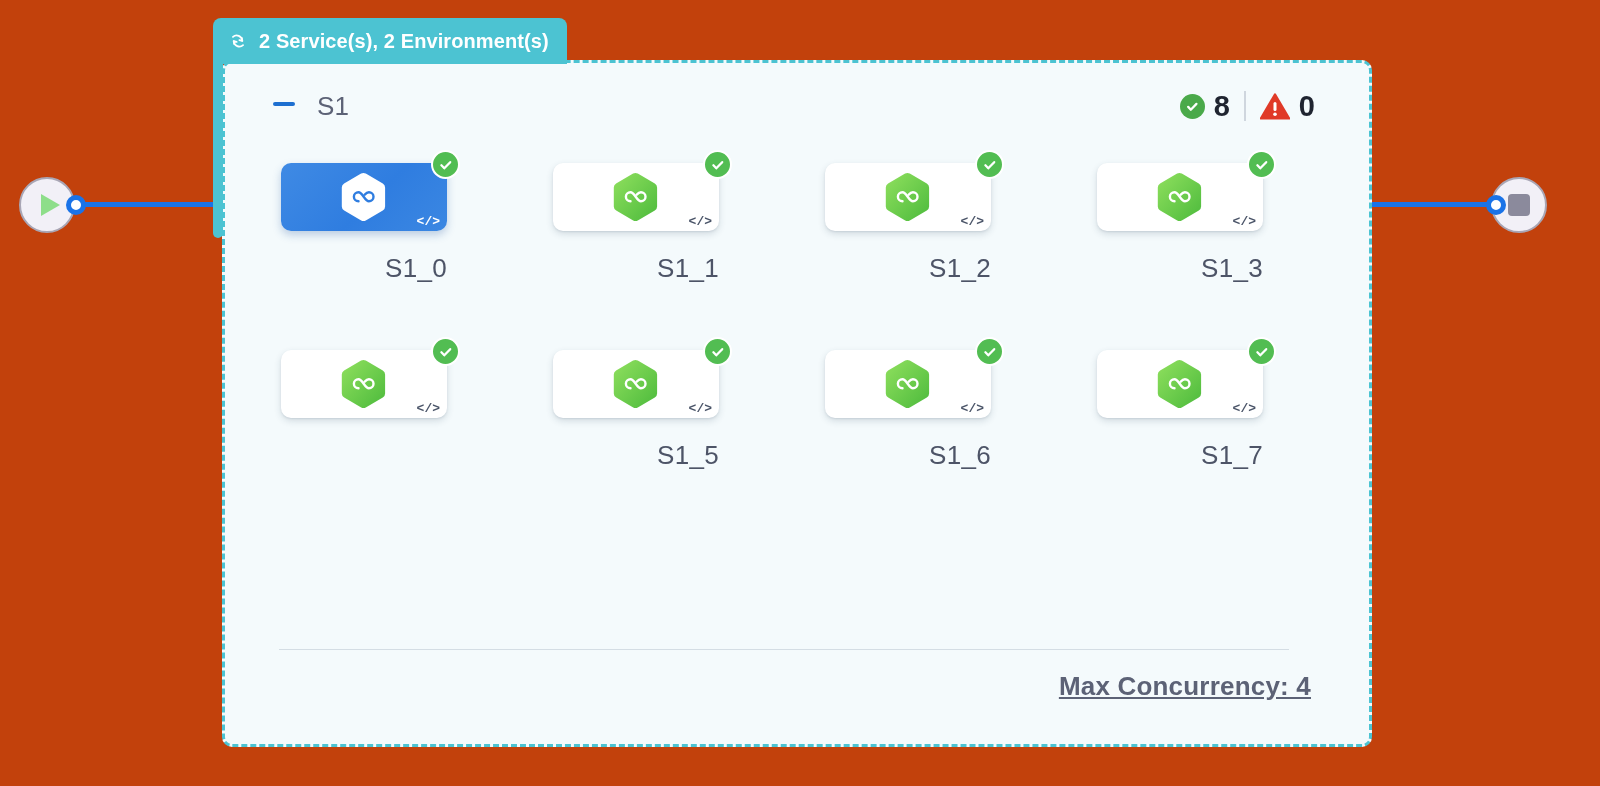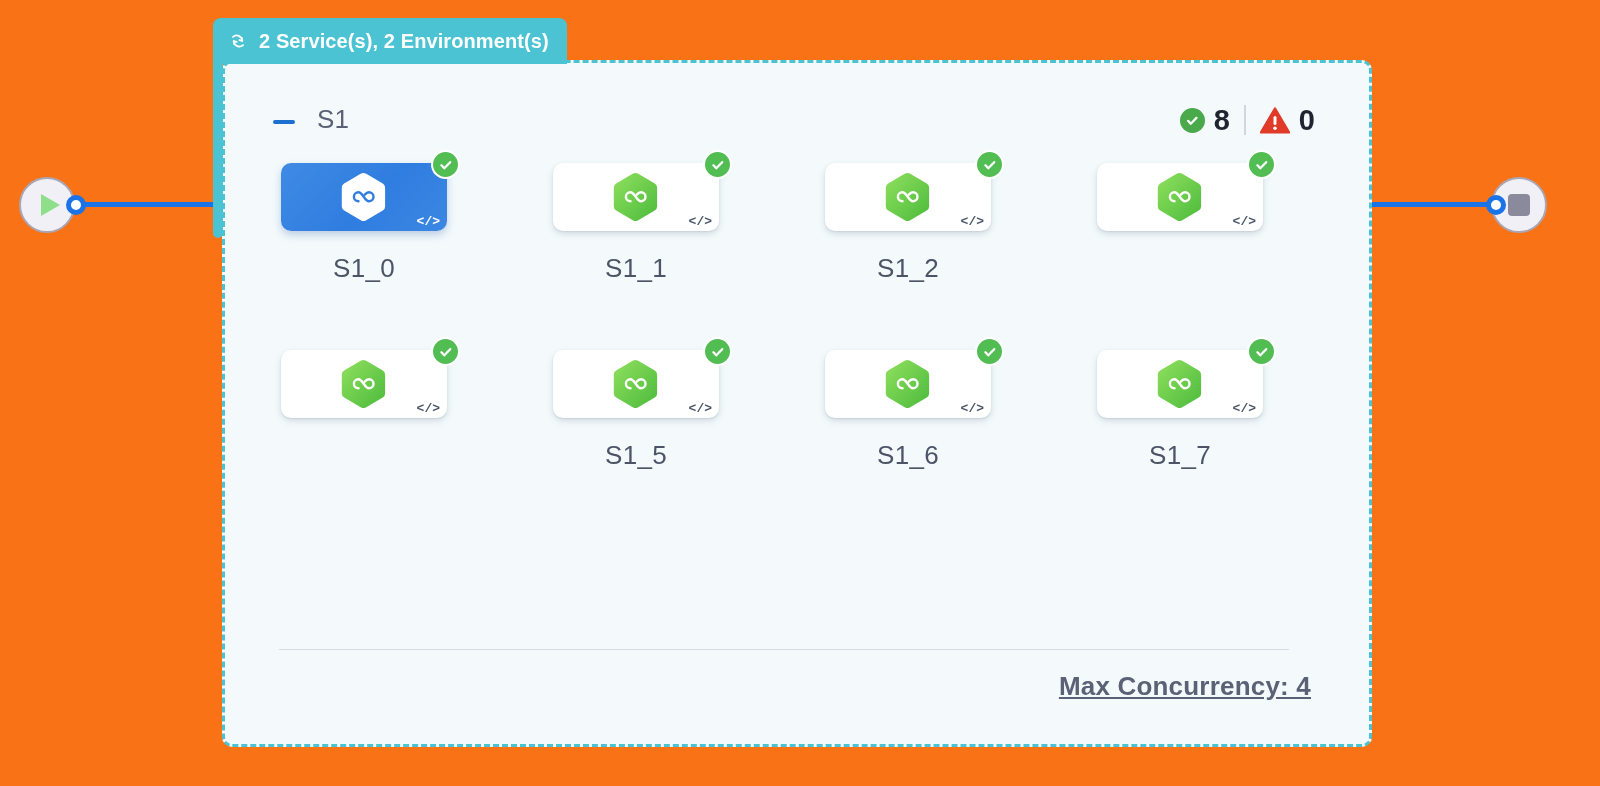--- a/index.html
+++ b/index.html
@@ -8,21 +8,21 @@
     height: 786px;
     overflow: hidden;
     background: #f2f9fb;
     font-family: "Liberation Sans", sans-serif;
   }
 
   #stage {
     position: relative;
     width: 1600px;
     height: 786px;
-    background: #f97316;
+    background: #c2410c;
   }
 
   
   .edge {
     position: absolute;
     height: 5px;
     background: #1a73e8;
     border-radius: 2px;
   }
   .edge-left  { left: 78px;  top: 202px; width: 150px; }
@@ -106,21 +106,21 @@
     background: #f4fafc;
   }
 
   
   .group-header {
     position: absolute;
     left: 0; top: 28px;
     width: 100%;
     height: 44px;
     display: flex;
-    align-items: flex-end;
+    align-items: flex-start;
     padding: 0 54px 0 46px;
   }
   .collapse-btn {
     width: 26px; height: 26px;
     display: flex; align-items: center; justify-content: center;
     cursor: pointer;
   }
   .collapse-bar {
     width: 22px; height: 4px;
     background: #1d6fd0;
@@ -204,21 +204,21 @@
     font-size: 13px;
     font-weight: 700;
     color: #4a5468;
     font-family: "Liberation Mono", monospace;
     line-height: 1;
   }
   .node-card.selected .card-code { color: #ffffff; }
 
   .node-label {
     margin-top: 22px;
-    text-align: center;
+    text-align: right;
     font-size: 26px;
     color: #4d5467;
     letter-spacing: .3px;
   }
 
   
   .footer-divider {
     position: absolute;
     left: 54px; bottom: 94px;
     width: 1010px;
@@ -365,20 +365,21 @@
     <path d="M17.5 29.2c-2.6 0-4.6-2-4.6-4.5s2-4.5 4.6-4.5c4.2 0 6.2 9 10.4 9 2.6 0 4.6-2 4.6-4.5s-2-4.5-4.6-4.5c-1.6 0-2.9 1-4 2.4" fill="none" stroke="#ffffff" stroke-width="2.4" stroke-linecap="round"></path>
   </svg>
 
   <span class="card-check">
     <svg width="16" height="16" viewBox="0 0 16 16">
       <path d="M3.4 8.3l2.9 3 5.9-6.1" fill="none" stroke="#ffffff" stroke-width="2.3" stroke-linecap="round" stroke-linejoin="round"></path>
     </svg>
   </span>
       <span class="card-code">&lt;/&gt;</span>
     </div>
+    <div class="node-label">S1_3</div>
         </div>
         <div class="node">
     <div class="node-card">
 
   <svg class="hex-icon" viewBox="0 0 46 50">
     <path d="M23 1.6l17 9.8a4.6 4.6 0 0 1 2.3 4v19.2a4.6 4.6 0 0 1-2.3 4l-17 9.8a4.6 4.6 0 0 1-4.6 0l-17-9.8A4.6 4.6 0 0 1-1 34.6V15.4a4.6 4.6 0 0 1 2.3-4l17-9.8a4.6 4.6 0 0 1 4.6 0z" transform="translate(1.8 0)" fill="url(#hexGreen)"></path>
     <path d="M17.5 29.2c-2.6 0-4.6-2-4.6-4.5s2-4.5 4.6-4.5c4.2 0 6.2 9 10.4 9 2.6 0 4.6-2 4.6-4.5s-2-4.5-4.6-4.5c-1.6 0-2.9 1-4 2.4" fill="none" stroke="#ffffff" stroke-width="2.4" stroke-linecap="round"></path>
   </svg>
 
   <span class="card-check">

